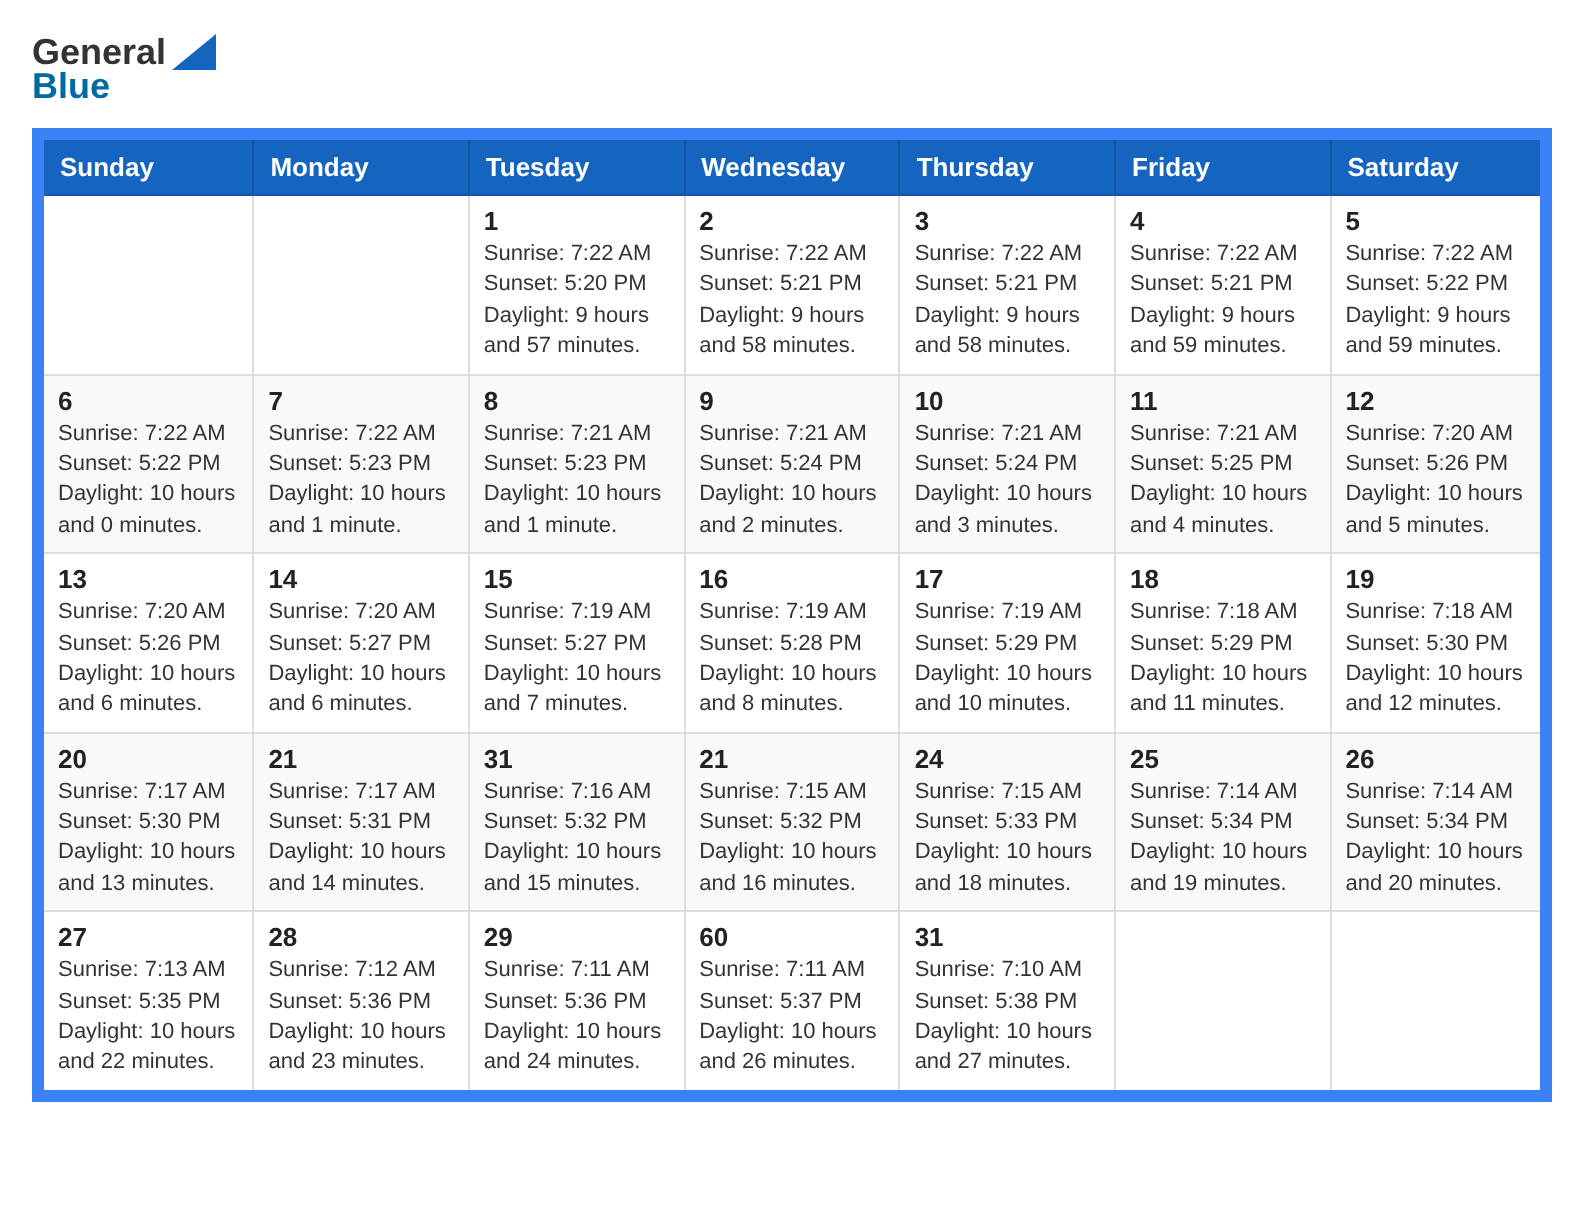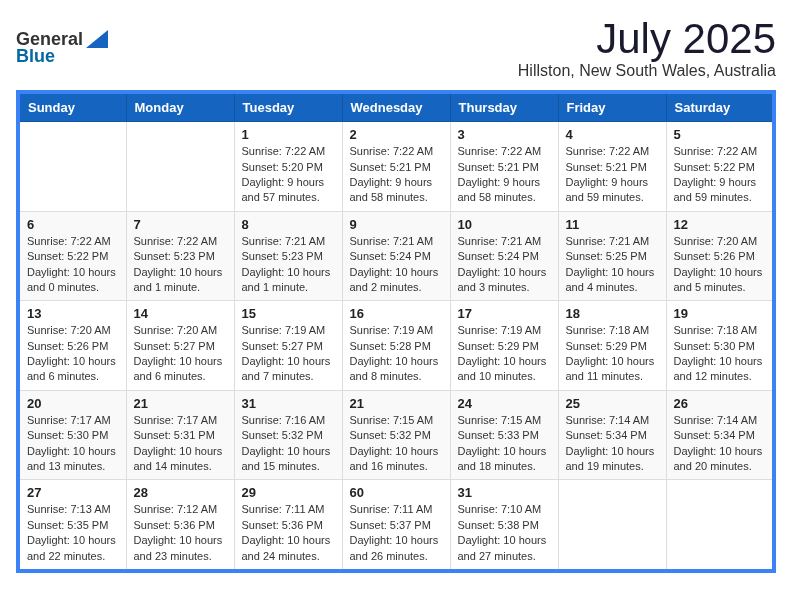--- a/index.html
+++ b/index.html
@@ -6,21 +6,21 @@
     body {
       font-family: Arial, sans-serif;
       background: #fff;
       width: 792px;
       min-height: 612px;
       padding: 16px;
     }
     .header {
       display: flex;
       justify-content: space-between;
-      align-items: center;
+      align-items: flex-start;
       margin-bottom: 10px;
     }
     .logo {
       display: flex;
       align-items: center;
     }
     .logo-general { color: #333; }
     .title-block {
       text-align: right;
     }
@@ -30,21 +30,21 @@
       font-weight: normal;
       line-height: 1.1;
     }
     .location {
       font-size: 16px;
       color: #333;
     }
     .calendar {
       width: 100%;
       border-collapse: collapse;
-      border: 4px solid #3b82f6;
+      border: 6px solid #3b82f6;
     }
     .calendar th {
       background-color: #1565c0;
       color: #fff;
       text-align: left;
       padding: 6px 8px;
       font-size: 13px;
       font-weight: bold;
       border: 1px solid #1255a0;
     }
@@ -82,24 +82,20 @@
     <div>
       <div style="display:flex; align-items:center;">
         <span class="logo-general" style="font-size:18px;font-weight:bold;color:#333;">General</span>
         <svg width="22" height="18" viewBox="0 0 22 18" style="margin-left:3px;margin-bottom:2px;">
           <polygon points="0,18 22,0 22,18" fill="#1565c0"></polygon>
         </svg>
       </div>
       <div style="font-size:18px;font-weight:bold;color:#0369a1;margin-top:-4px;">Blue</div>
     </div>
   </div>
-  <div class="title-block">
-    <div class="month-title">July 2025</div>
-    <div class="location">Hillston, New South Wales, Australia</div>
-  </div>
 </div>
 
 <table class="calendar">
   <thead>
     <tr>
     <th>Sunday</th>
         <th>Monday</th>
         <th>Tuesday</th>
         <th>Wednesday</th>
         <th>Thursday</th>

